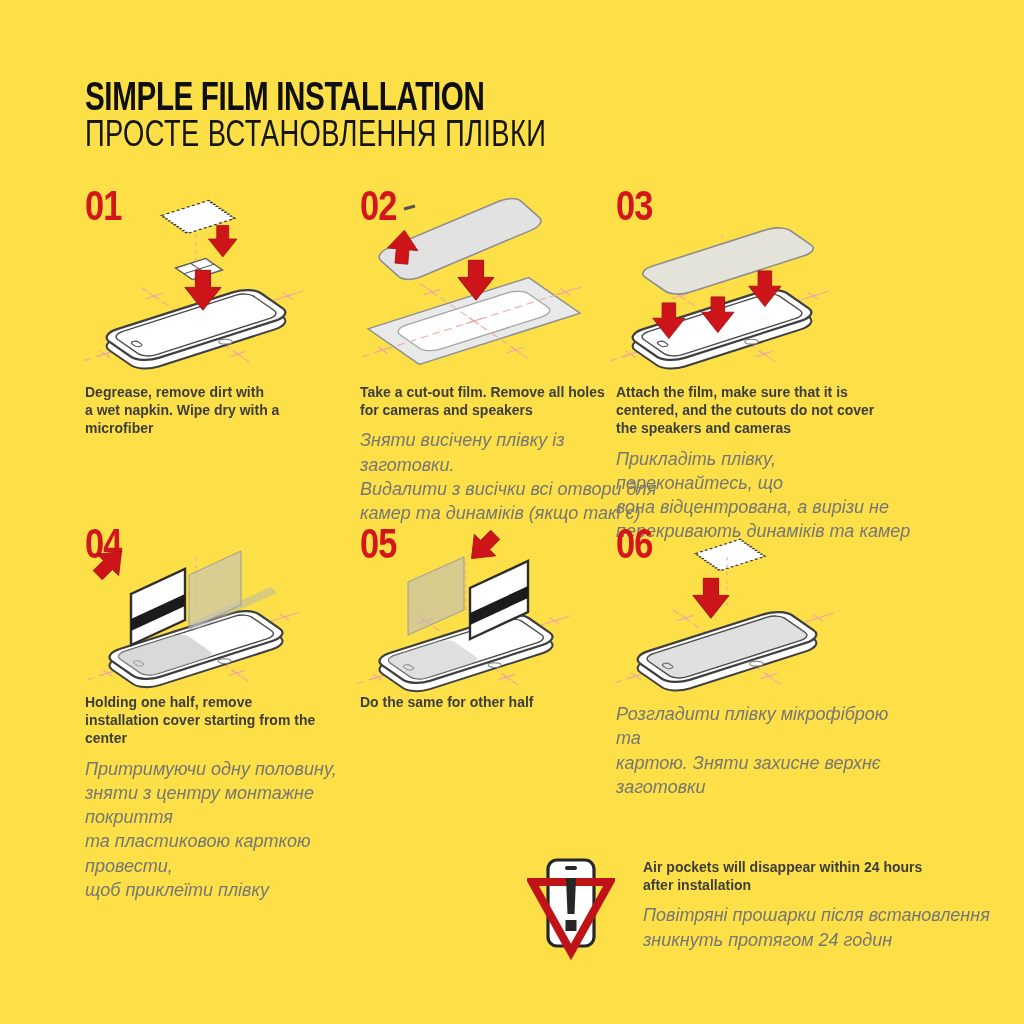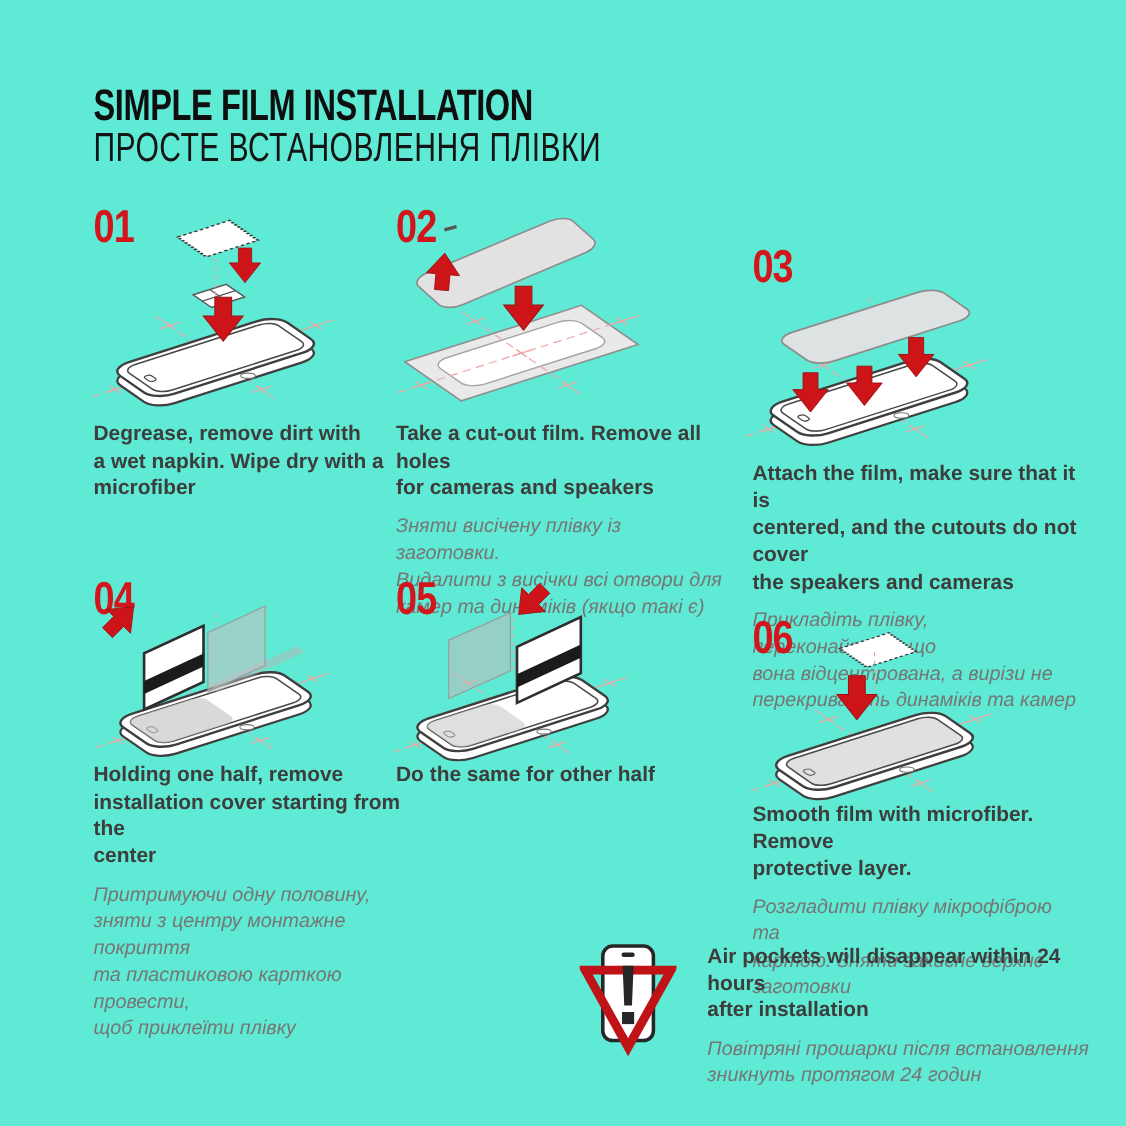--- a/index.html
+++ b/index.html
@@ -1,36 +1,36 @@
 <!DOCTYPE html>
 <html><head>
 <meta charset="utf-8">
 <style>
   html,body{margin:0;padding:0;background:#ffffff;width:1024px;height:1024px;overflow:hidden;
     font-family:"Liberation Sans", sans-serif; -webkit-font-smoothing:antialiased;}
-  .page{position:relative;width:1024px;height:1024px;background:#5eead4;}
+  .page{position:relative;width:1024px;height:1024px;background:#fde047;}
 
   
   .title-en{position:absolute;left:85px;top:76px;font-size:40px;font-weight:800;color:#0f0f0f;
     letter-spacing:-0.5px;transform:scaleX(.74);transform-origin:left top;white-space:nowrap;line-height:1;}
   .title-uk{position:absolute;left:85px;top:115px;font-size:37px;font-weight:400;color:#151515;
     letter-spacing:0.5px;transform:scaleX(.74);transform-origin:left top;white-space:nowrap;line-height:1;}
 
   
   .cell{position:absolute;width:300px;}
-  .c1{left:85px;}  .c2{left:360px;}  .c3{left:684px;margin-top:36px;}
+  .c1{left:85px;}  .c2{left:360px;}  .c3{left:616px;}
   .r1{top:185px;height:338px;}  .r2{top:523px;height:330px;}
   .step-num{position:absolute;top:0;left:0;font-size:42px;font-weight:800;color:#d2161c;
     line-height:1;transform:scaleX(.82);transform-origin:left top;letter-spacing:-1px;}
   .art{position:absolute;top:-6px;left:-14px;width:250px;}
   .r2 .art{top:2px;}
   .texts{position:absolute;left:0;width:300px;}
   .r1 .texts{top:198px;}
   .r2 .texts{top:170px;}
-  .en{font-size:19px;font-weight:700;color:#3d3d3c;line-height:1.3;white-space:pre-line;}
+  .en{font-size:14px;font-weight:700;color:#3d3d3c;line-height:1.3;white-space:pre-line;}
   .uk{font-size:18px;font-style:italic;color:#767675;line-height:1.35;white-space:pre-line;margin-top:9px;}
 
   
   .warning{position:absolute;left:527px;top:856px;display:flex;align-items:flex-start;}
   .warning .texts{position:static;width:350px;margin-left:28px;padding-top:2px;}
   svg{display:block;}
 </style>
 </head>
 <body>
 
@@ -229,22 +229,20 @@
       <svg width="250" height="168" viewBox="0 0 250 168">
         <use href="#napkin-zz" transform="translate(128,30) scale(0.95)"></use>
         <g transform="translate(125,122) scale(0.95)">
           <use href="#iso-guides"></use>
           <use href="#iso-phone-gray"></use>
         </g>
         <use href="#red-arrow" transform="translate(108,78) scale(0.95)"></use>
       </svg>
     </div>
     <div class="texts">
-      <div class="en">Smooth film with microfiber. Remove
-protective layer.</div>
       <div class="uk">Розгладити плівку мікрофіброю та
 картою. Зняти захисне верхнє
 заготовки</div>
     </div>
   </div>
 
   <div class="warning">
     <svg width="88" height="114" viewBox="0 0 88 114">
       <rect x="21" y="4" width="46" height="86" rx="9" fill="#ffffff" stroke="#262626" stroke-width="3.2"></rect>
       <rect x="38" y="10" width="12" height="4" rx="2" fill="#262626"></rect>

